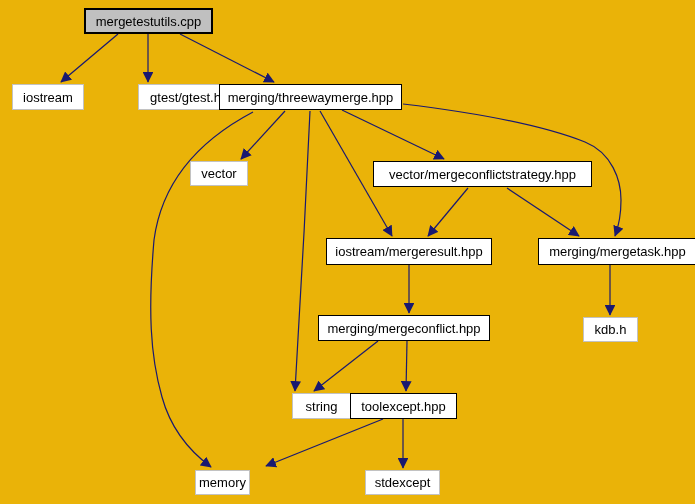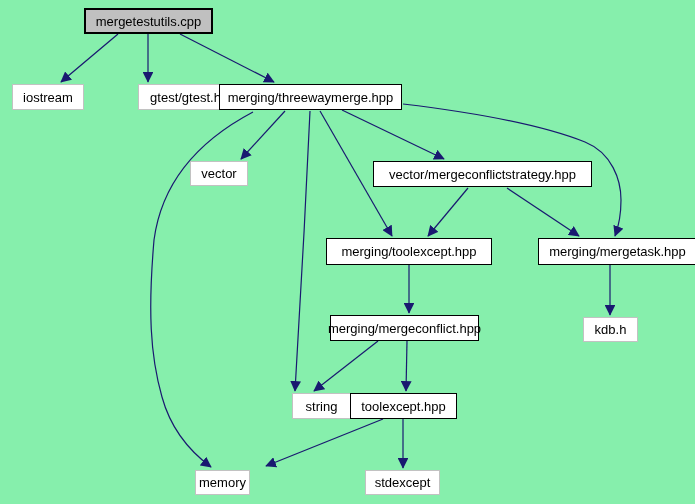--- a/index.html
+++ b/index.html
@@ -1,19 +1,19 @@
 <!DOCTYPE html>
 <html><head>
 <meta charset="utf-8">
 <style>
   html,body{margin:0;padding:0;background:#ffffff;}
   #canvas{
     position:relative;
     width:695px;height:504px;
-    background:#86efac;
+    background:#eab308;
     font-family:"Liberation Sans", sans-serif;
     overflow:hidden;
   }
   #edges{position:absolute;left:0;top:0;width:695px;height:504px;}
   .node{
     position:absolute;
     box-sizing:border-box;
     display:flex;align-items:center;justify-content:center;
     background:#ffffff;
     border:1px solid #000000;
@@ -61,25 +61,25 @@
   <div class="node system" style="left:12px;top:84px;width:72px;height:26px;">iostream</div>
 
   <div class="node system" style="left:101px;top:84px;width:95px;height:26px;margin-left:37px;">gtest/gtest.h</div>
 
   <div class="node" style="left:219px;top:84px;width:183px;height:26px;text-align:center;">merging/threewaymerge.hpp</div>
 
   <div class="node system" style="left:190px;top:161px;width:58px;height:25px;">vector</div>
 
   <div class="node" style="left:373px;top:161px;width:219px;height:26px;">vector/mergeconflictstrategy.hpp</div>
 
-  <div class="node" style="left:326px;top:238px;width:166px;height:27px;">merging/toolexcept.hpp</div>
+  <div class="node" style="left:326px;top:238px;width:166px;height:27px;">iostream/mergeresult.hpp</div>
 
   <div class="node" style="left:538px;top:238px;width:159px;height:27px;">merging/mergetask.hpp</div>
 
-  <div class="node" style="left:330px;top:315px;width:149px;height:26px;">merging/mergeconflict.hpp</div>
+  <div class="node" style="left:318px;top:315px;width:172px;height:26px;">merging/mergeconflict.hpp</div>
 
   <div class="node system" style="left:583px;top:317px;width:55px;height:25px;">kdb.h</div>
 
   <div class="node system" style="left:268px;top:393px;width:59px;height:26px;margin-left:24px;">string</div>
 
   <div class="node" style="left:350px;top:393px;width:107px;height:26px;">toolexcept.hpp</div>
 
   <div class="node system" style="left:195px;top:470px;width:55px;height:25px;">memory</div>
 
   <div class="node system" style="left:365px;top:470px;width:75px;height:25px;">stdexcept</div>

